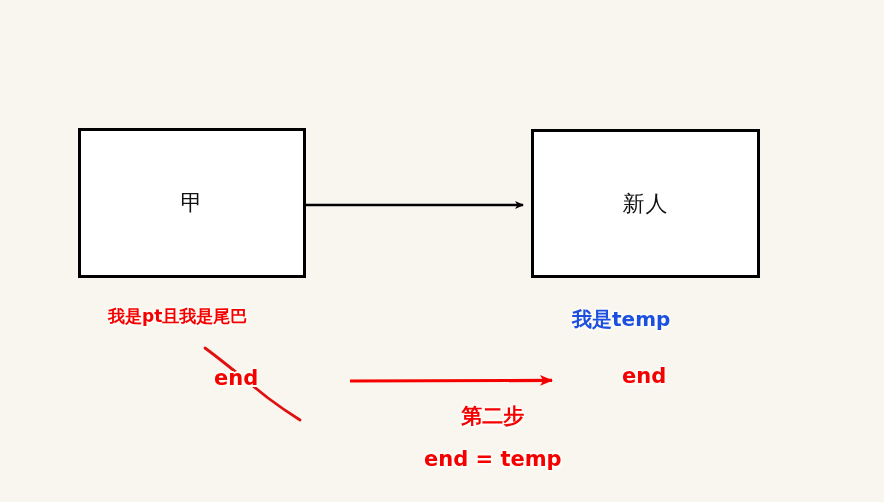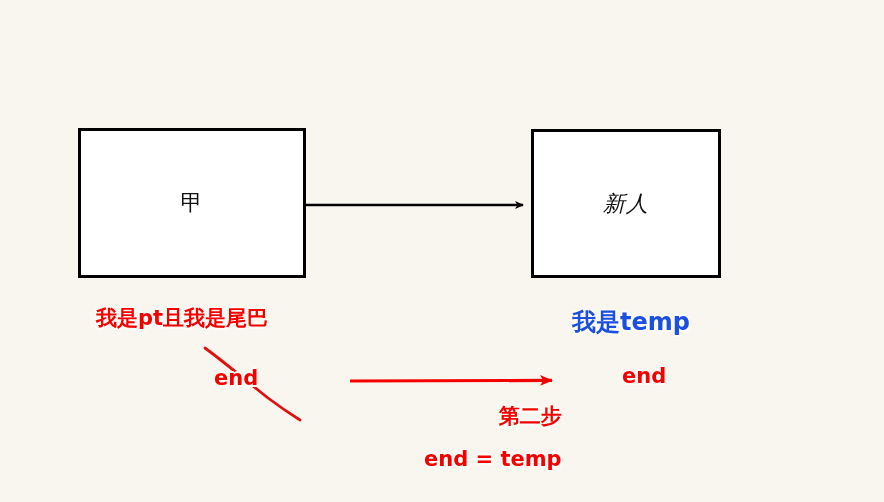--- a/index.html
+++ b/index.html
@@ -36,23 +36,22 @@
   }
   #box-jia {
     left: 78px;
     top: 128px;
     width: 228px;
     height: 150px;
   }
   #box-xinren {
     left: 531px;
     top: 129px;
-    width: 190px;
+    width: 229px;
     height: 149px;
-    font-style: italic;
   }
   .annot {
     position: absolute;
     font-family: "DejaVu Sans", "Liberation Sans", sans-serif;
     font-weight: bold;
     white-space: nowrap;
     line-height: 1.18;
   }
   .red-text {
     color: #f50000;
@@ -82,38 +81,38 @@
     left: 322px;
     top: 62px;
     font-size: 21px;
   }
   #step1-line1 { display: block; }
   #step1-line2 { display: block; }
   #step2-annot {
     left: 424px;
     top: 404px;
     font-size: 21px;
-    text-align: right;
+    text-align: center;
   }
   #step2-line1 { display: block; }
   #step2-line2 { display: block; margin-top: 18px; }
   #tail-annot {
-    left: 96px;
+    left: 108px;
     top: 306px;
-    font-size: 21px;
+    font-size: 17px;
   }
   #end-old {
     left: 214px;
     top: 366px;
     font-size: 21px;
   }
   #temp-annot {
     left: 572px;
     top: 308px;
-    font-size: 24px;
+    font-size: 20px;
   }
   #end-new {
     left: 622px;
     top: 364px;
     font-size: 21px;
   }
   svg.overlay {
     position: absolute;
     left: 0;
     top: 0;

